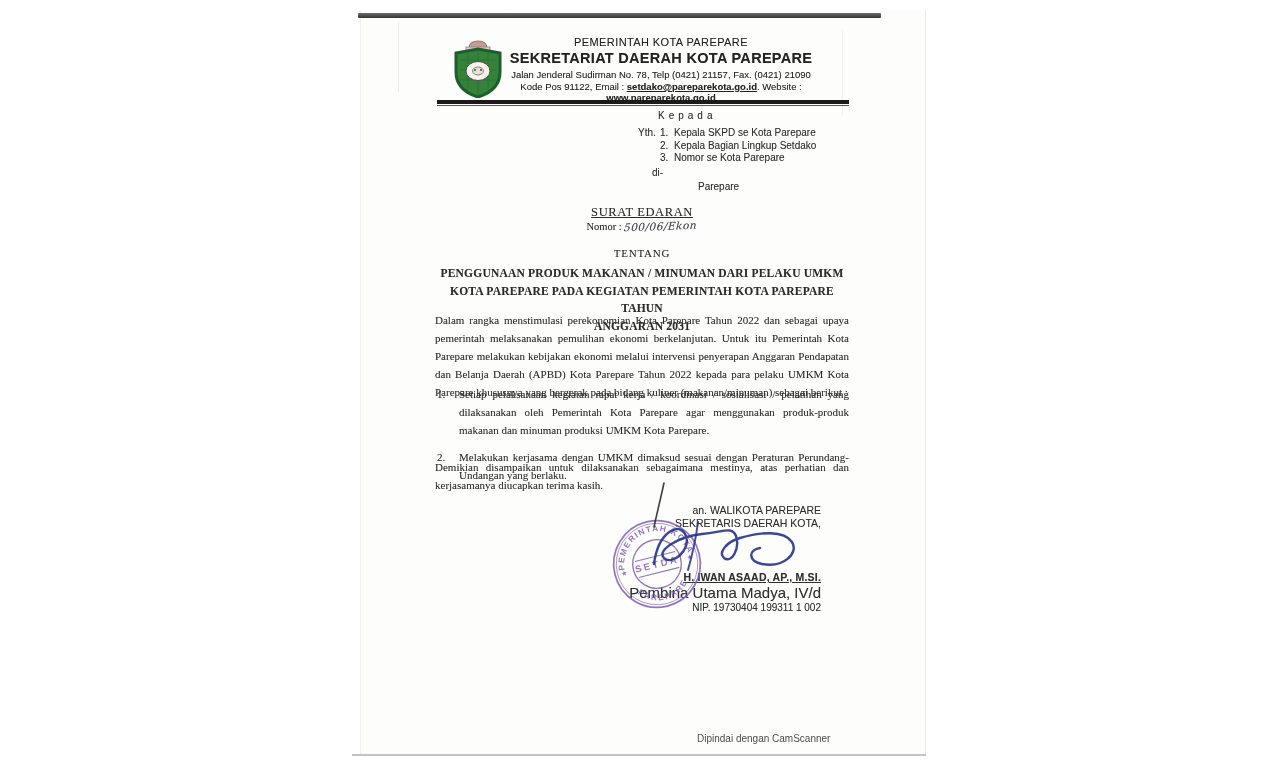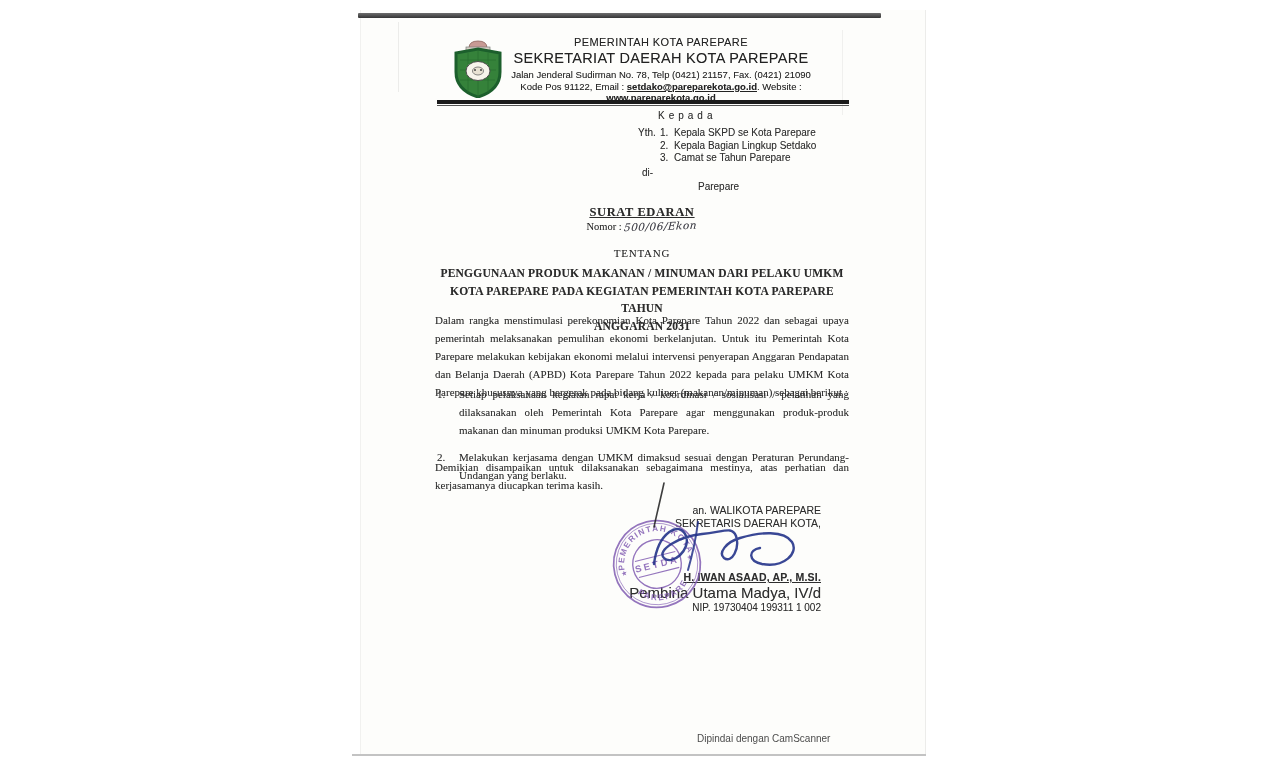--- a/index.html
+++ b/index.html
@@ -14,43 +14,43 @@
   .crease-left { position: absolute; left: 398px; top: 22px; width: 1px; height: 70px; background: rgba(90,90,90,0.10); }
   .crease-right { position: absolute; left: 842px; top: 30px; width: 1px; height: 85px; background: rgba(90,90,90,0.08); }
   .bottom-line { position: absolute; left: 352px; top: 754px; width: 574px; height: 2px; background: #c3c3c3; }
 
   .doc-text { text-shadow: 0 0 0.5px rgba(70,70,70,0.35); }
 
   
   .letterhead { position: absolute; left: 470px; top: 36px; width: 382px; text-align: center;
                 font-family: "Liberation Sans", sans-serif; color: #222; }
   .lh1 { font-size: 11px; letter-spacing: 0.4px; }
-  .lh2 { font-size: 14.5px; font-weight: normal; letter-spacing: 0.3px; margin-top: 2px; }
+  .lh2 { font-size: 14.5px; font-weight: bold; letter-spacing: 0.3px; margin-top: 2px; }
   .lh3 { font-size: 9.5px; margin-top: 3px; }
   .lh4 { font-size: 9.5px; margin-top: 1px; }
   .lh-strong { font-weight: bold; text-decoration: underline; }
   .logo { position: absolute; left: 452px; top: 40px; width: 52px; height: 58px; }
   .lh-rule { position: absolute; left: 437px; top: 100px; width: 412px; height: 6px;
              border-top: 4px solid #1b1b1b; border-bottom: 1px solid #555; }
 
   
   .recipient { position: absolute; left: 638px; top: 110px; width: 220px;
                font-family: "Liberation Sans", sans-serif; font-size: 10px; color: #2e2e2e; }
   .kepada { margin-left: 20px; letter-spacing: 4px; margin-bottom: 6px; }
   .yth-row { display: flex; }
   .yth-label { width: 22px; }
   .yth-list { list-style: none; }
   .yth-list li { display: flex; margin-bottom: 1.5px; }
   .yth-num { width: 14px; }
-  .di { margin-left: 4px; margin-top: 2px; }
+  .di { margin-left: 14px; margin-top: 2px; }
   .place { margin-left: 60px; margin-top: 3px; }
 
   
   .center-col { position: absolute; left: 435px; width: 414px; text-align: center; }
-  .se-title { top: 205px; font-size: 12.5px; font-weight: bold; letter-spacing: 0.6px; text-decoration: underline; text-align: center; }
+  .se-title { top: 205px; font-size: 12.5px; font-weight: normal; letter-spacing: 0.6px; text-decoration: underline; text-align: center; }
   .se-nomor { top: 220px; font-size: 10.5px; }
   .nomor-hand { display: inline-block; font-style: italic; font-family: "DejaVu Serif", serif;
                 font-size: 10.5px; color: #3c3c46; transform: rotate(-2deg) skewX(-6deg); letter-spacing: 0.5px; }
   .tentang { top: 247px; font-size: 11px; letter-spacing: 0.8px; }
   .about { top: 265px; font-size: 11.5px; font-weight: bold; line-height: 17.5px; letter-spacing: 0.2px; }
 
   
   .body-col { position: absolute; left: 435px; width: 414px; font-size: 11px; line-height: 18px;
               text-align: justify; color: #2d2d2d; }
   .opening { top: 311px; }
@@ -113,21 +113,21 @@
         <li>
             <span class="yth-num">1.</span>
             <span>Kepala SKPD se Kota Parepare</span>
           </li>
         <li>
             <span class="yth-num">2.</span>
             <span>Kepala Bagian Lingkup Setdako</span>
           </li>
         <li>
             <span class="yth-num">3.</span>
-            <span>Camat se Tahun Parepare</span>
+            <span>Nomor se Kota Parepare</span>
           </li>
       </ul>
     </div>
     <div class="di">di-</div>
     <div class="place">Parepare</div>
   </div>
 
   <div class="center-col se-title doc-text">SURAT EDARAN</div>
   <div class="center-col se-nomor doc-text"><span>Nomor : </span><span class="nomor-hand">500/06/Ekon</span></div>
   <div class="center-col tentang doc-text">TENTANG</div>

